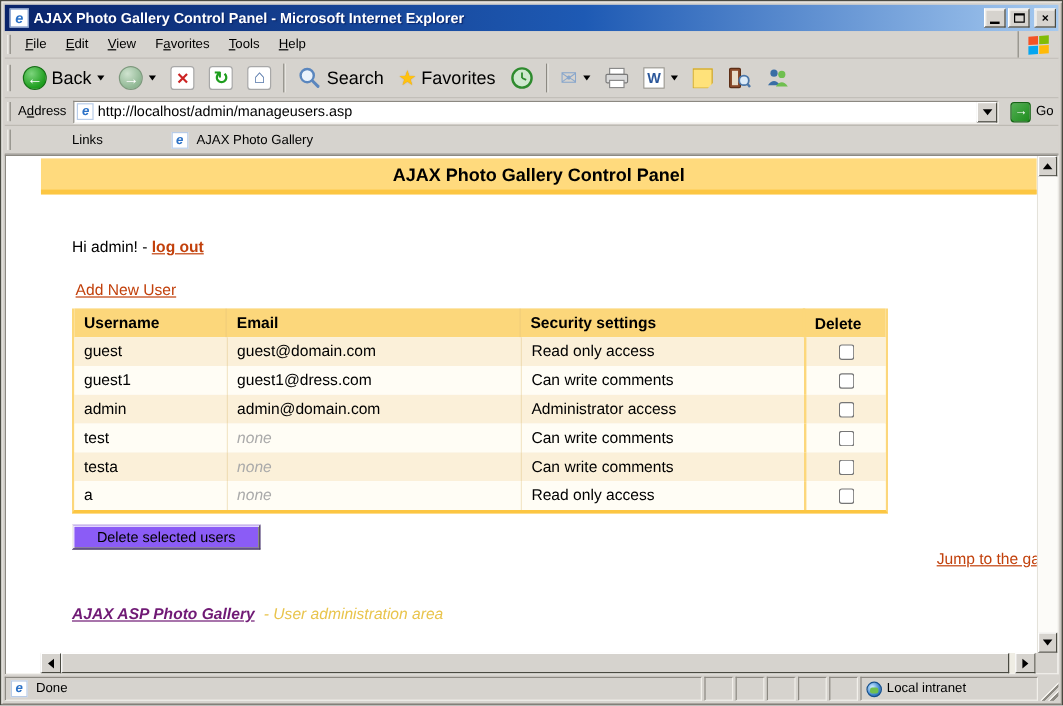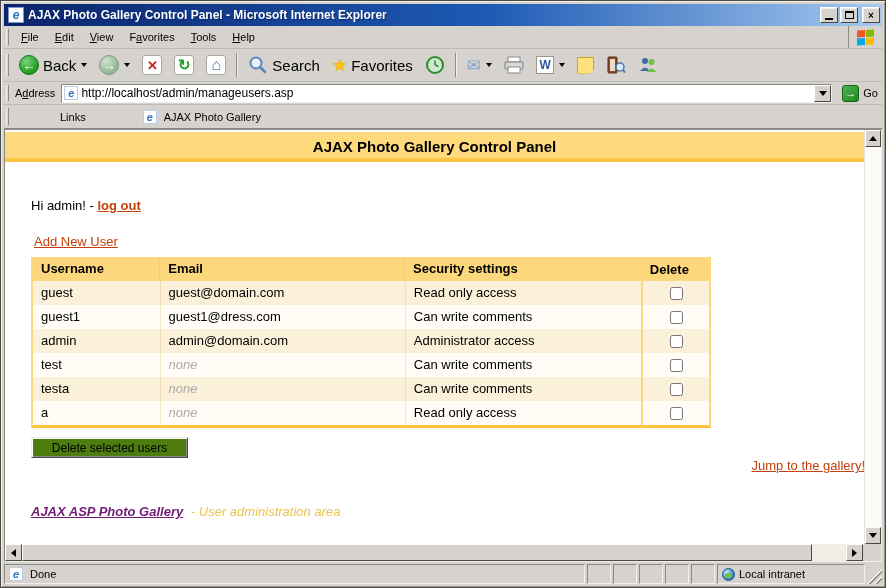--- a/index.html
+++ b/index.html
@@ -66,21 +66,21 @@
   .addr-drop { width:17px; height:17px; background:#D6D3CE; border:1px solid; border-color:#fff #4A4A42 #4A4A42 #fff;
                display:flex; align-items:center; justify-content:center; flex:0 0 17px; }
   .go-btn { display:flex; align-items:center; gap:4px; margin-left:6px; padding:1px 4px; }
   .go-ic { width:17px; height:17px; background:linear-gradient(135deg,#54B054,#1E8C1E); border:1px solid #146414; border-radius:3px;
            color:#fff; display:flex; align-items:center; justify-content:center; font-weight:bold; font-size:11px; }
 
   .linksbar { height:24px; flex:0 0 24px; border-bottom:1px solid #8C8982;gap:45px; }
   .links-item { display:flex; align-items:center; gap:4px; padding:2px 6px; }
 
   
-  .client { flex:1; display:flex; flex-direction:column; border:1px solid; border-color:#8C8982 #F2F0EB #F2F0EB #8C8982; background:#fff; min-height:0; }
+  .client { flex:1; display:flex; flex-direction:column; border:1px solid; border-color:#8C8982 #F2F0EB #F2F0EB #8C8982; background:#fff; min-height:0;padding-left:29px; }
   .client-main { flex:1; display:flex; min-height:0; }
   .page { flex:1; background:#fff; font-size:13px; overflow:hidden; position:relative; }
 
   .banner { margin-top:2px; height:30px; line-height:30px; text-align:center; font-weight:bold; font-size:15px;
             border-bottom:4px solid; }
   .greeting { margin:36px 0 0 26px; }
   .link { color:#c2410c; text-decoration:underline; cursor:pointer; }
   .logout { font-weight:bold; }
   .addnew { margin:21px 0 8px 29px; display:inline-block; }
 
@@ -89,21 +89,21 @@
   .c-user { width:155px; padding-left:8px; border-right:1px solid rgba(220,190,120,0.35); }
   .c-email { width:300px; padding-left:8px; border-right:1px solid rgba(220,190,120,0.35); }
   .c-sec { width:288px; padding-left:8px; }
   .c-del { width:83px; border-left:2px solid; display:flex; align-items:center; justify-content:center; }
   .t-head { font-weight:bold; }
   .t-head .c-del { justify-content:flex-start; padding-left:8px; }
   .muted { color:#AAAAAA; font-style:italic; }
   .cb { width:13px; height:13px; }
 
   .actions { margin:9px 0 0 26px; }
-  .push-btn { width:157px; height:21px; background:#4d7c0f; border:1px solid; border-color:#F2F0EB #4A4A42 #4A4A42 #F2F0EB;
+  .push-btn { width:157px; height:21px; background:#8b5cf6; border:1px solid; border-color:#F2F0EB #4A4A42 #4A4A42 #F2F0EB;
               box-shadow:inset 1px 1px 0 #fff, inset -1px -1px 0 #8C8982;
               font-family:"Liberation Sans",sans-serif; font-size:12px; }
   .jump-wrap { width:834px; margin-left:26px; text-align:right; margin-top:0; }
   .footer { margin:31px 0 0 26px; font-style:italic; }
   .footer .f-link { color:#701a75; text-decoration:underline; font-weight:bold; }
   .f-note { margin-left:4px; }
 
   
   .vscroll { flex:0 0 17px; display:flex; flex-direction:column; background:#FDFDFB; border-left:1px solid #E4E2DA; }
   .sbtn { height:17px; flex:0 0 17px; background:#D6D3CE; border:1px solid; border-color:#fff #4A4A42 #4A4A42 #fff;

